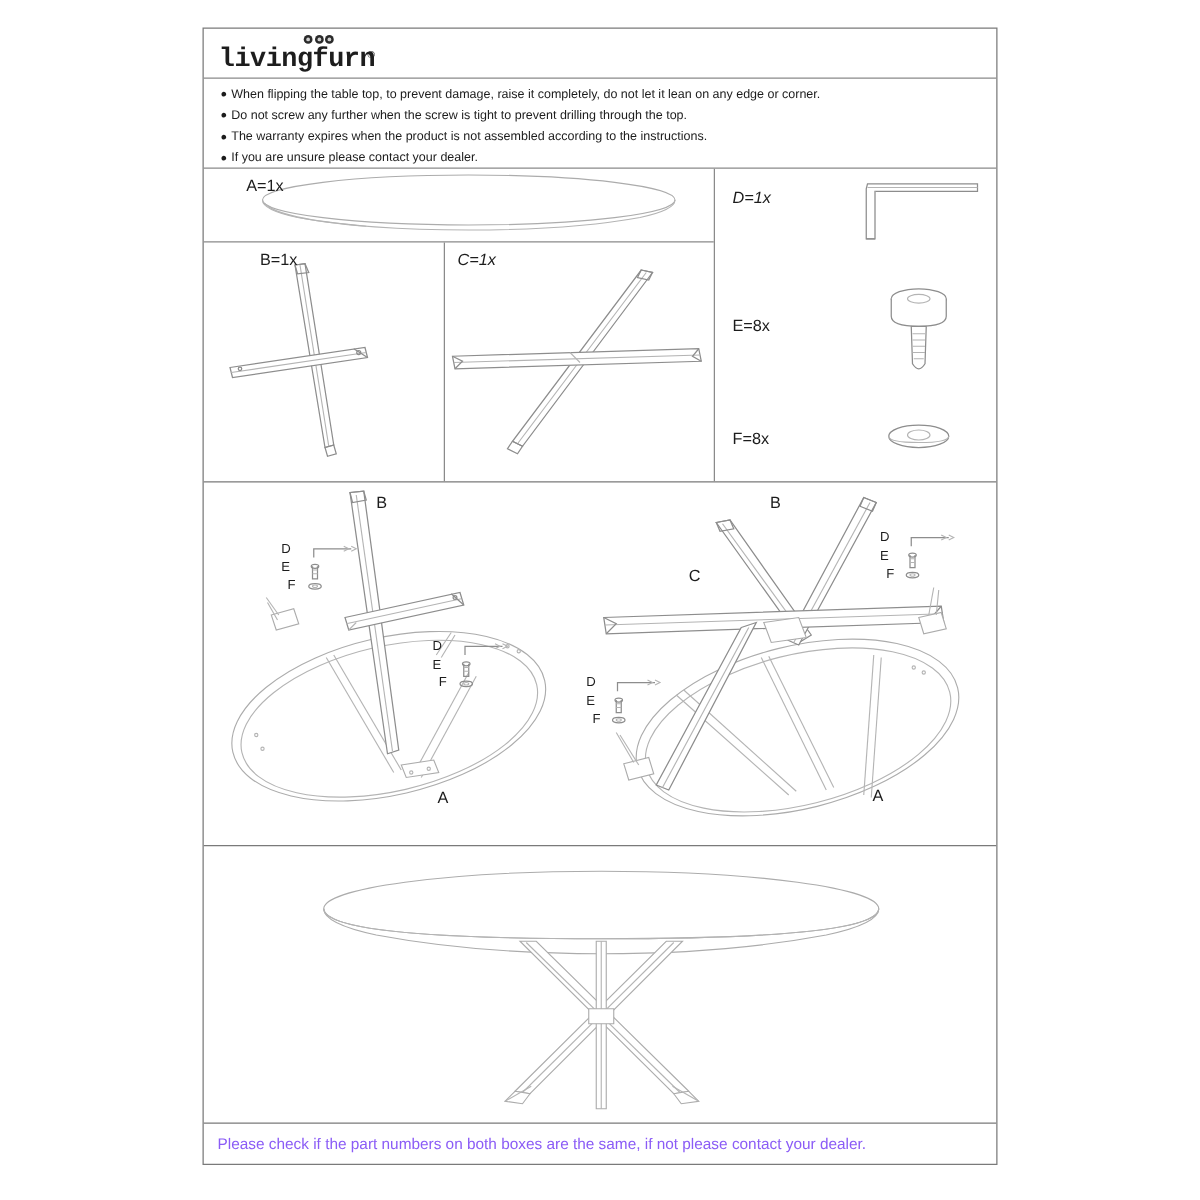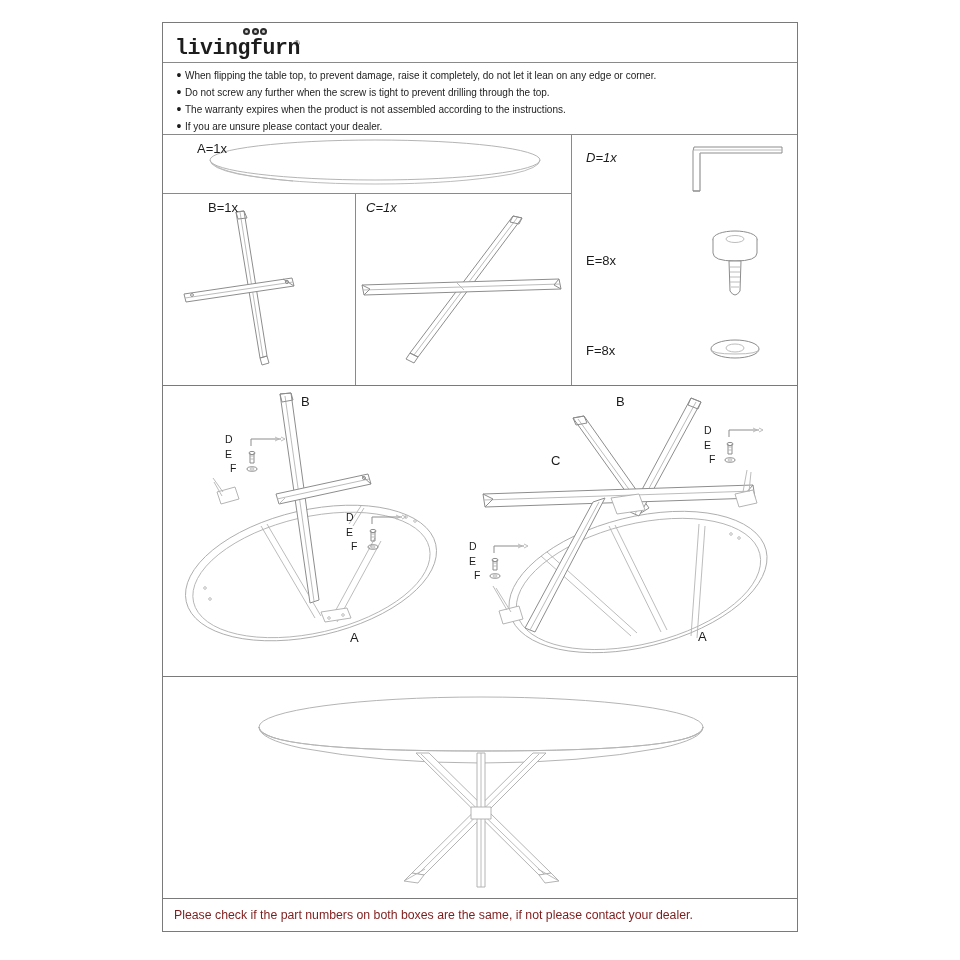--- a/index.html
+++ b/index.html
@@ -200,21 +200,21 @@
   
   .footer {
     height: 32px;
     display: flex;
     align-items: center;
     padding-left: 11px;
     box-sizing: border-box;
   }
   .footer-text {
     font-size: 12.3px;
-    color: #7f1d1d;
+    color: #8b5cf6;
     white-space: nowrap;
   }
 </style>
 </head>
 <body>
 
 <div id="sheet">
 
   <div class="header">
     <div class="logo">

